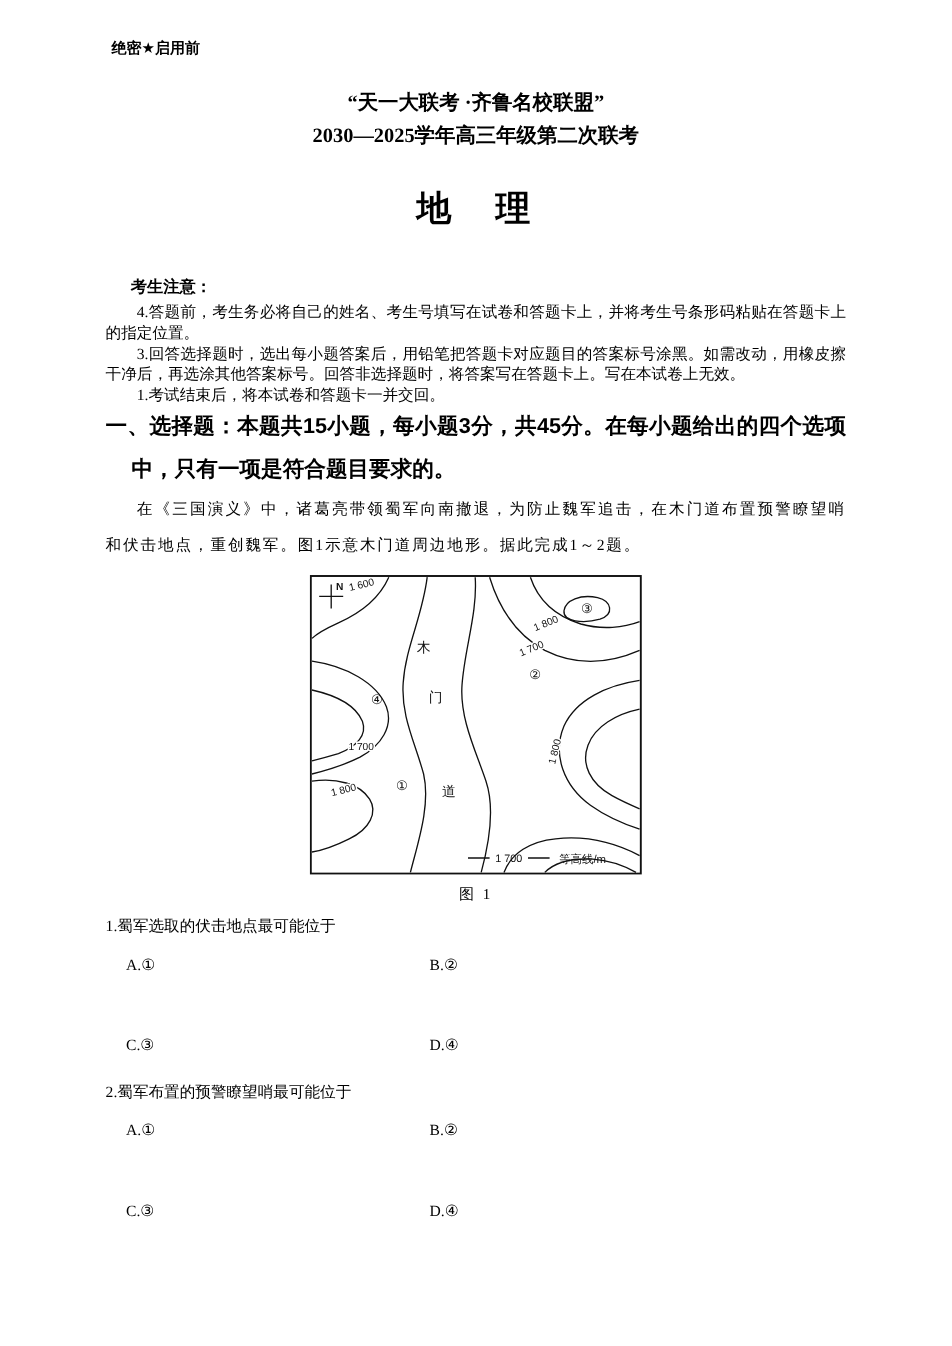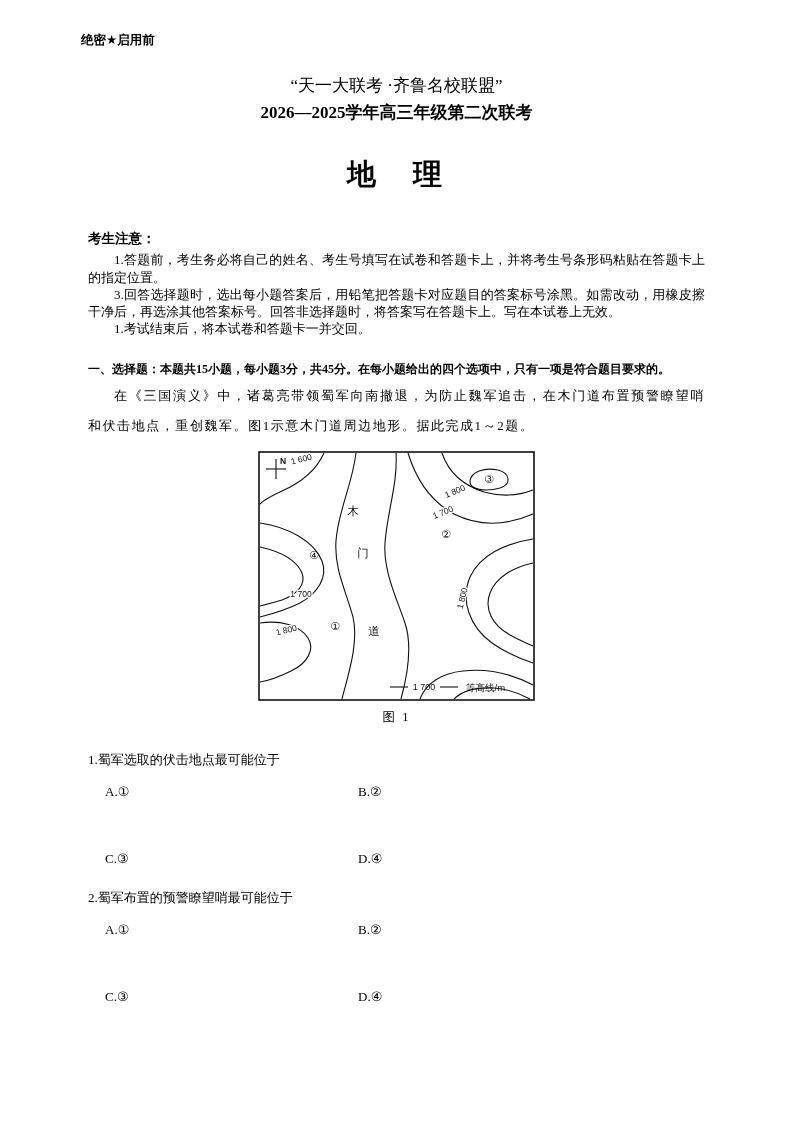--- a/index.html
+++ b/index.html
@@ -12,28 +12,28 @@
     color: #000;
     font-family: "Liberation Serif", "DejaVu Serif", serif;
     font-size: 13px;
     position: relative;
     padding: 30px 88px 0 88px;
     overflow: hidden;
   }
   .secrecy {
     position: absolute;
     top: 32px;
-    left: 81px;
+    left: 93px;
     font-family: "Liberation Sans", "DejaVu Sans", sans-serif;
     font-weight: bold;
     font-size: 12.5px;
   }
   .exam-title {
     text-align: center;
-    font-weight: normal;
+    font-weight: bold;
     font-size: 17px;
     margin-top: 44px;
     line-height: 1.45;
   }
   .exam-subtitle {
     text-align: center;
     font-weight: bold;
     font-size: 17px;
     line-height: 1.6;
   }
@@ -44,31 +44,31 @@
     letter-spacing: 4px;
     margin-top: 28px;
     line-height: 1.4;
   }
   .notice { margin-top: 36px; }
   .notice-heading {
     font-family: "Liberation Sans", "DejaVu Sans", sans-serif;
     font-weight: bold;
     font-size: 13.5px;
     margin-bottom: 3px;
+    margin-left: 21px;
   }
   .notice-item {
     text-indent: 2em;
     line-height: 1.32;
     text-align: justify;
   }
   .section-header {
-    margin-top: 20px;
-    font-family: Liberation Serif, serif;
-    font-weight: bold;
-    font-size: 12px;
+    font-family: Liberation Sans, sans-serif;
+    font-weight: bold;
+    font-size: 18px;
     line-height: 2.0;
     padding-left: 1.2em;
     text-indent: -1.2em;
     text-align: justify;
   }
   .intro {
     margin-top: 0;
     text-indent: 2em;
     line-height: 2.3;
     letter-spacing: 0.12em;
@@ -97,47 +97,47 @@
   .map-svg .road-char { font-size: 11.5px; text-anchor: middle; }
   .map-svg .n-label { font-size: 8.5px; font-weight: bold; }
   .map-svg .legend-value { font-size: 9px; text-anchor: middle; }
   .map-svg .legend-label { font-size: 9.5px; }
   .map-caption {
     margin-top: 8px;
     font-size: 12.5px;
     letter-spacing: 2px;
     font-family: Liberation Serif, serif;
   }
-  .question { margin-top: 24px; }
+  .question { margin-top: 8px; }
   .question + .question { margin-top: 20px; }
   .q-text { line-height: 1.5; }
   .options {
     display: grid;
     grid-template-columns: 205px 1fr;
     margin-left: 17px;
     margin-top: 14px;
     row-gap: 13px;
     gap: 48px;
   }
   .option { display: block; line-height: 1.4; }
 </style>
 </head>
 <body>
 
 <div class="page">
 
   <div class="secrecy">绝密★启用前</div>
 
   <div class="exam-title">“天一大联考 ·齐鲁名校联盟”</div>
-  <div class="exam-subtitle">2026—2025学年高三年级第二次联考</div>
+  <div class="exam-subtitle">2030—2025学年高三年级第二次联考</div>
   <div class="subject">地　理</div>
 
   <div class="notice">
     <div class="notice-heading">考生注意：</div>
-    <p class="notice-item">1.答题前，考生务必将自己的姓名、考生号填写在试卷和答题卡上，并将考生号条形码粘贴在答题卡上的指定位置。</p>
+    <p class="notice-item">4.答题前，考生务必将自己的姓名、考生号填写在试卷和答题卡上，并将考生号条形码粘贴在答题卡上的指定位置。</p>
     <p class="notice-item">3.回答选择题时，选出每小题答案后，用铅笔把答题卡对应题目的答案标号涂黑。如需改动，用橡皮擦干净后，再选涂其他答案标号。回答非选择题时，将答案写在答题卡上。写在本试卷上无效。</p>
     <p class="notice-item">1.考试结束后，将本试卷和答题卡一并交回。</p>
   </div>
 
   <p class="section-header">一、选择题：本题共15小题，每小题3分，共45分。在每小题给出的四个选项中，只有一项是符合题目要求的。</p>
 
   <p class="intro">在《三国演义》中，诸葛亮带领蜀军向南撤退，为防止魏军追击，在木门道布置预警瞭望哨和伏击地点，重创魏军。图1示意木门道周边地形。据此完成1～2题。</p>
 
   <figure class="map-figure">
     <svg class="map-svg" viewBox="0 0 277 250" width="277" height="250" xmlns="http://www.w3.org/2000/svg">

